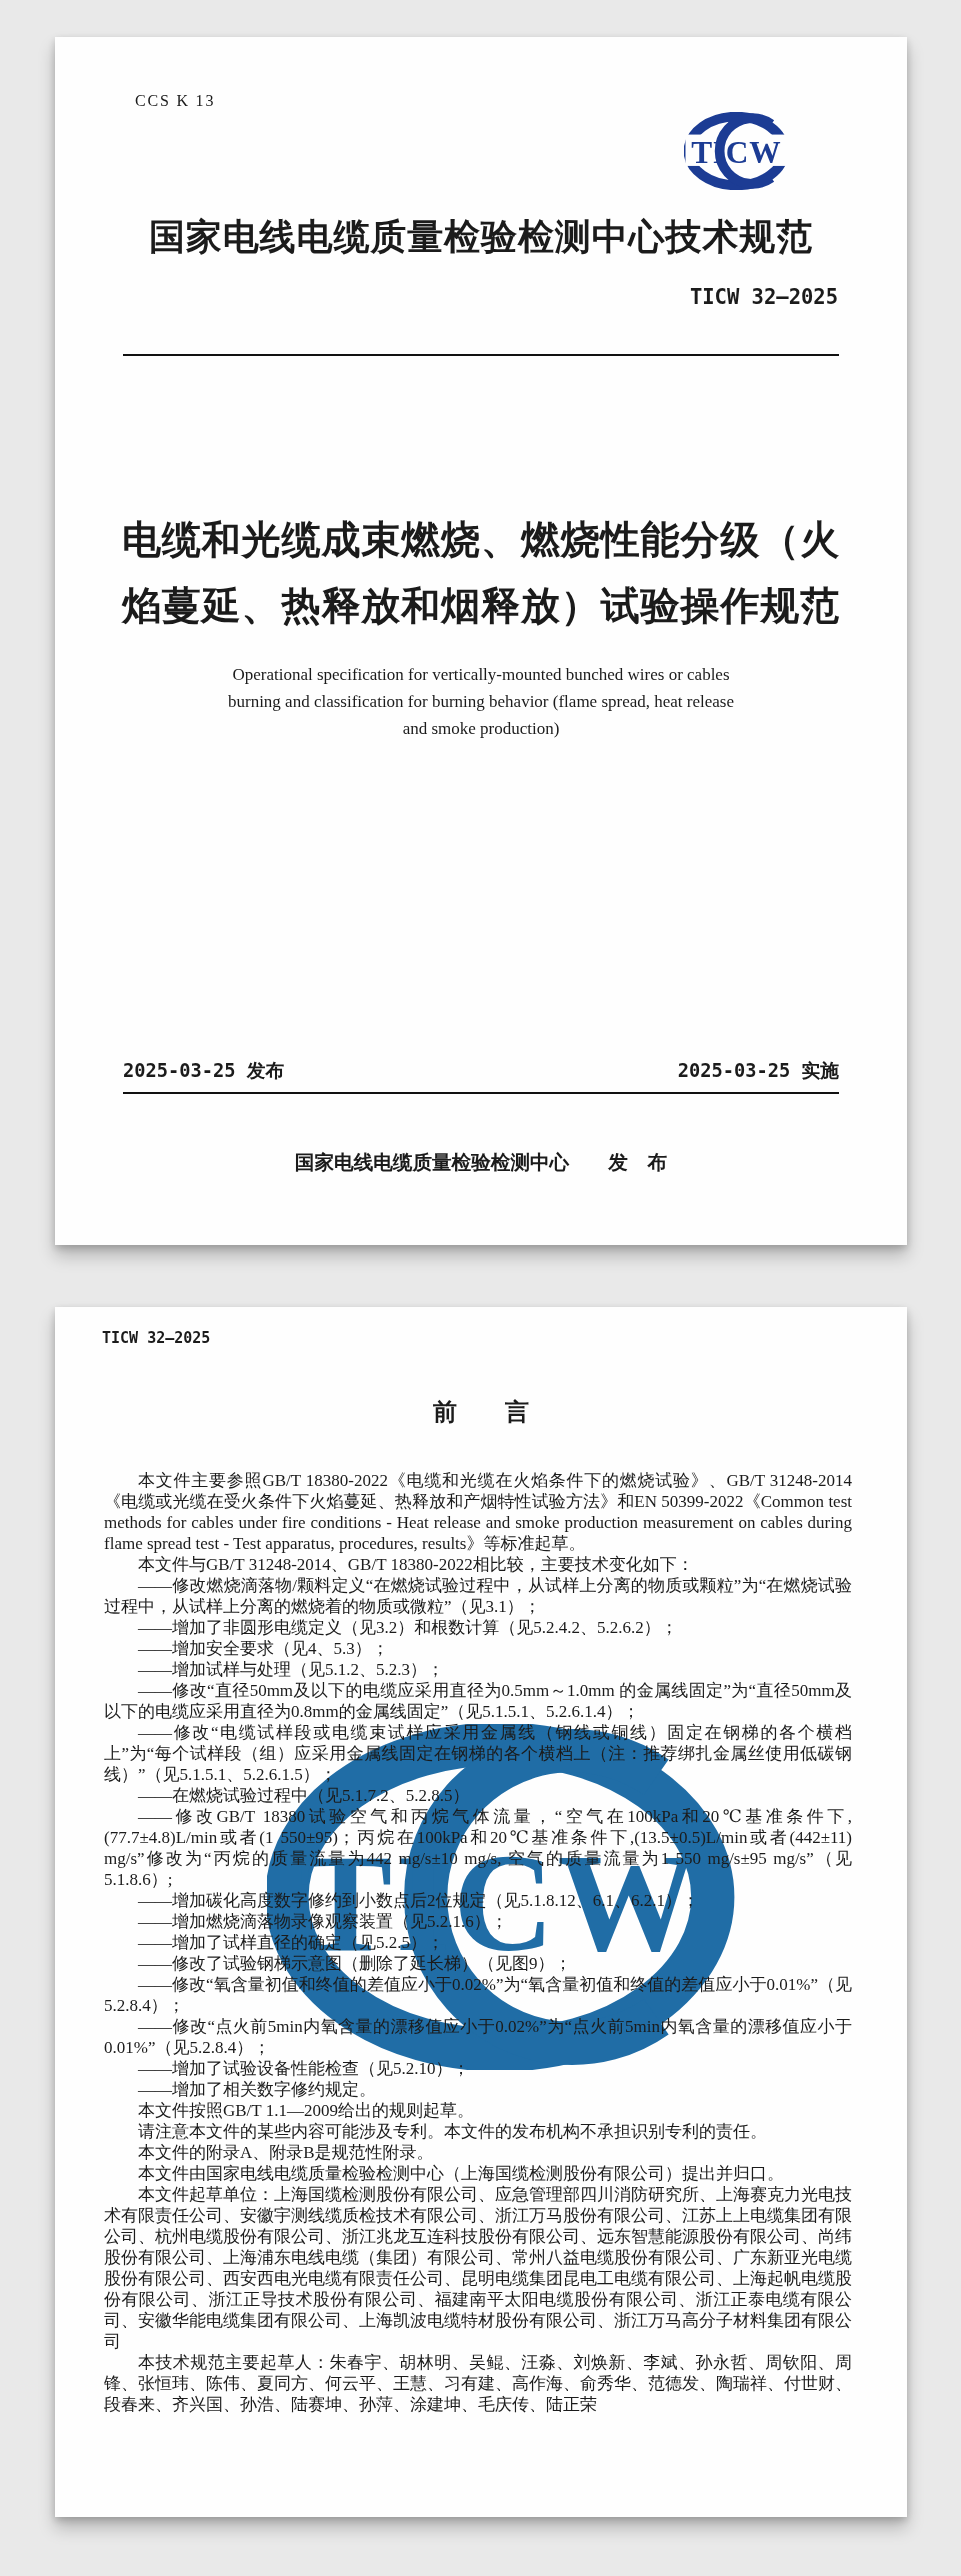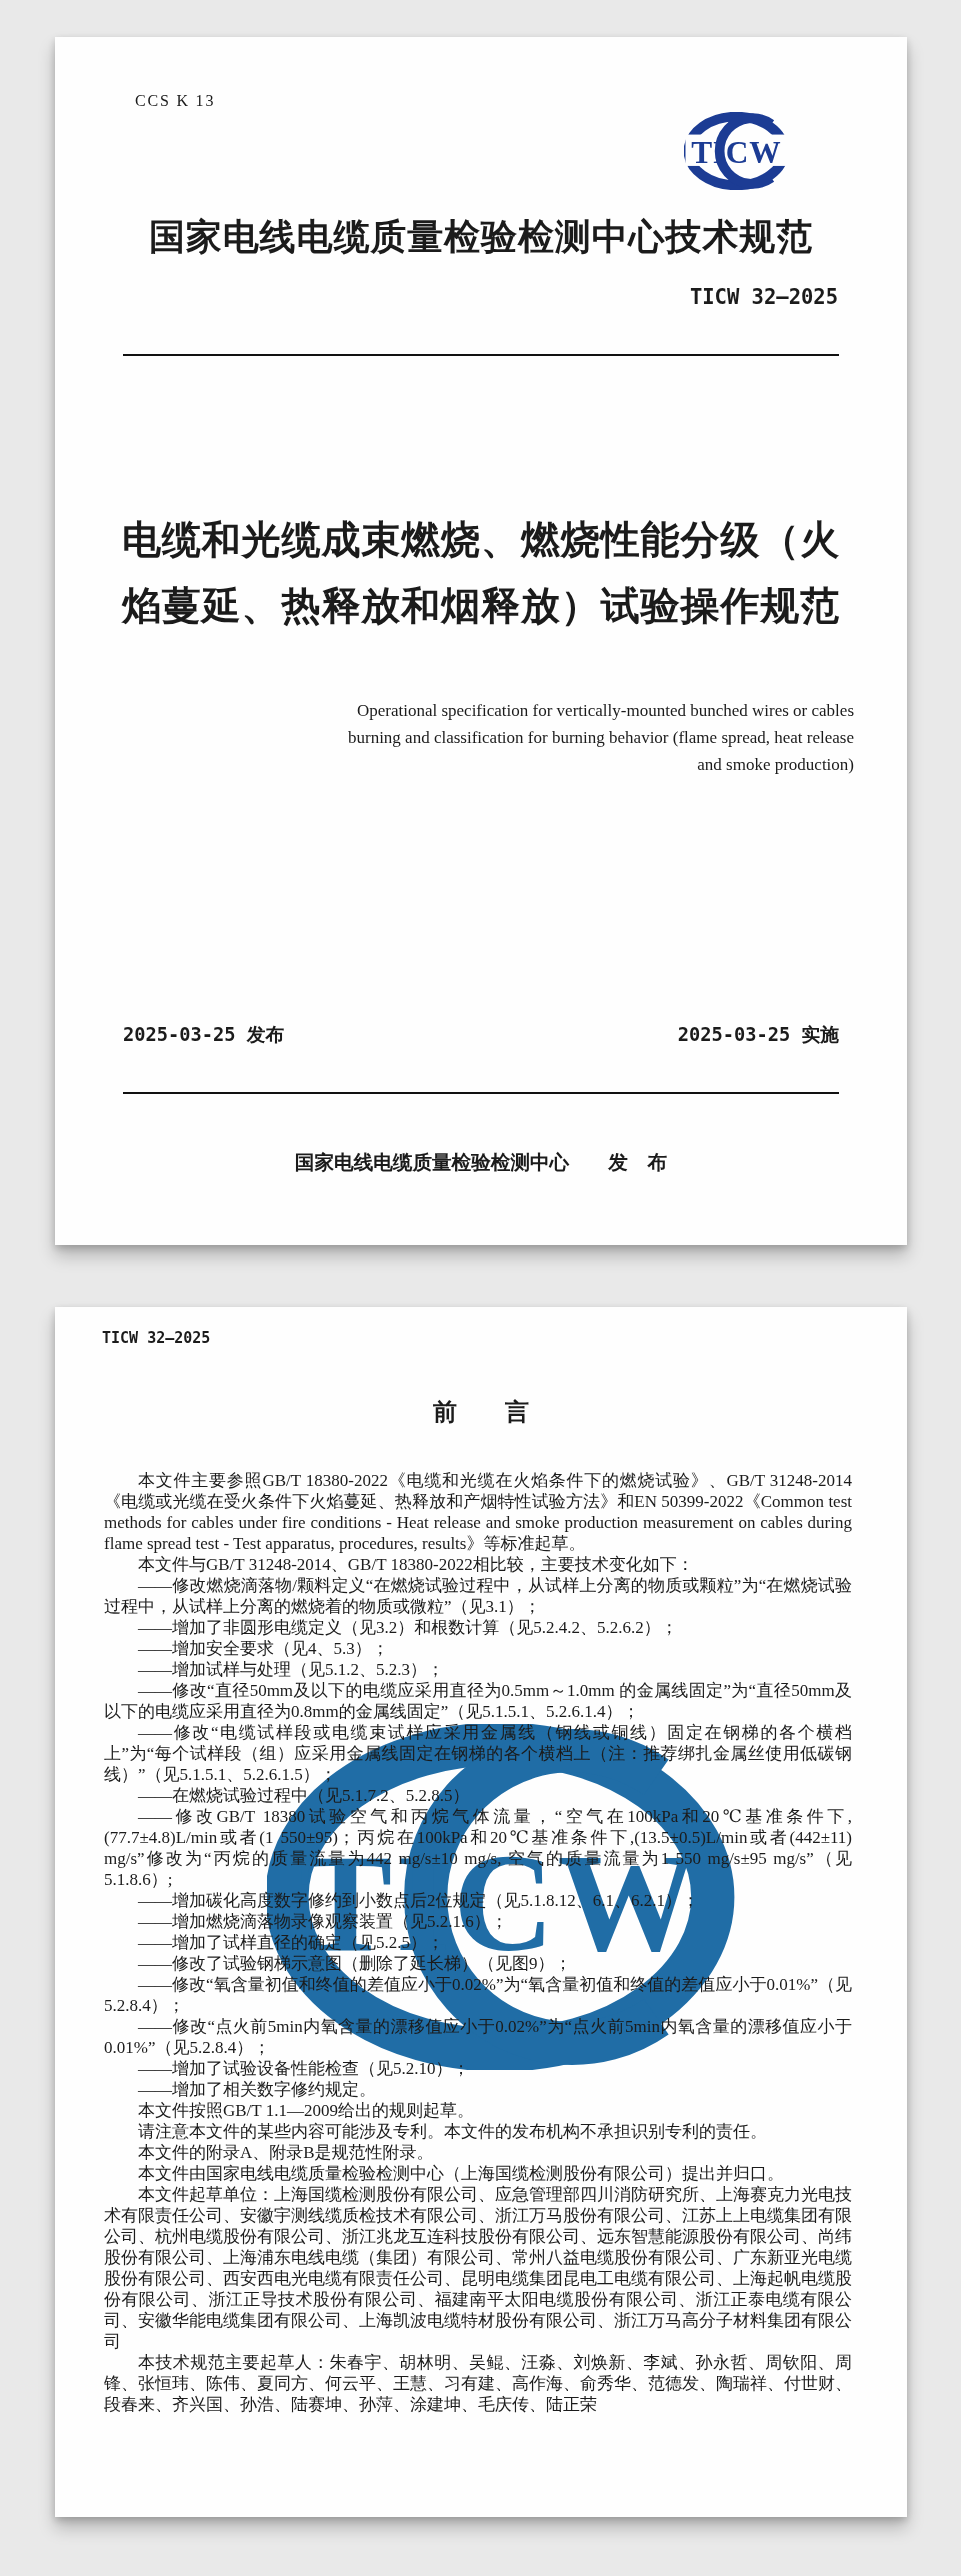--- a/index.html
+++ b/index.html
@@ -15,23 +15,23 @@
   .cover-logo{position:absolute;left:629px;top:75px;width:112px;height:78px;color:#1c3c94;}
   .org-heading{position:absolute;left:0;right:0;top:176px;text-align:center;
       font-family:Liberation Serif, serif;font-weight:bold;
       font-size:36px;letter-spacing:0.9px;}
   .std-no{position:absolute;right:69px;top:248px;font-family:"DejaVu Sans Mono",monospace;
       font-weight:bold;font-size:20.5px;}
   .rule1{position:absolute;left:68px;right:68px;top:317px;border-top:2.7px solid #111;}
   .main-title{position:absolute;left:18px;right:18px;top:470px;text-align:center;
       font-family:Liberation Serif, serif;font-weight:bold;
       font-size:39px;line-height:66px;letter-spacing:0.9px;}
-  .en-title{position:absolute;left:53px;right:53px;top:660px;text-align:right;
+  .en-title{position:absolute;left:53px;right:53px;top:624px;text-align:center;
       font-size:17px;line-height:27px;}
-  .date-row{position:absolute;left:68px;right:68px;top:985px;display:flex;
+  .date-row{position:absolute;left:68px;right:68px;top:1021px;display:flex;
       justify-content:space-between;font-family:"DejaVu Sans Mono",monospace;
       font-weight:bold;font-size:18.7px;}
   .rule2{position:absolute;left:68px;right:68px;top:1055px;border-top:2.2px solid #111;}
   .publisher{position:absolute;left:0;right:0;top:1112px;text-align:center;
       font-family:"Liberation Sans","DejaVu Sans",sans-serif;font-weight:bold;font-size:19.6px;}
 
   
   .hdr-no{position:absolute;left:47px;top:22px;font-family:"DejaVu Sans Mono",monospace;
       font-weight:bold;font-size:15px;}
   .fw-title{position:absolute;left:0;right:0;top:89px;text-align:center;

